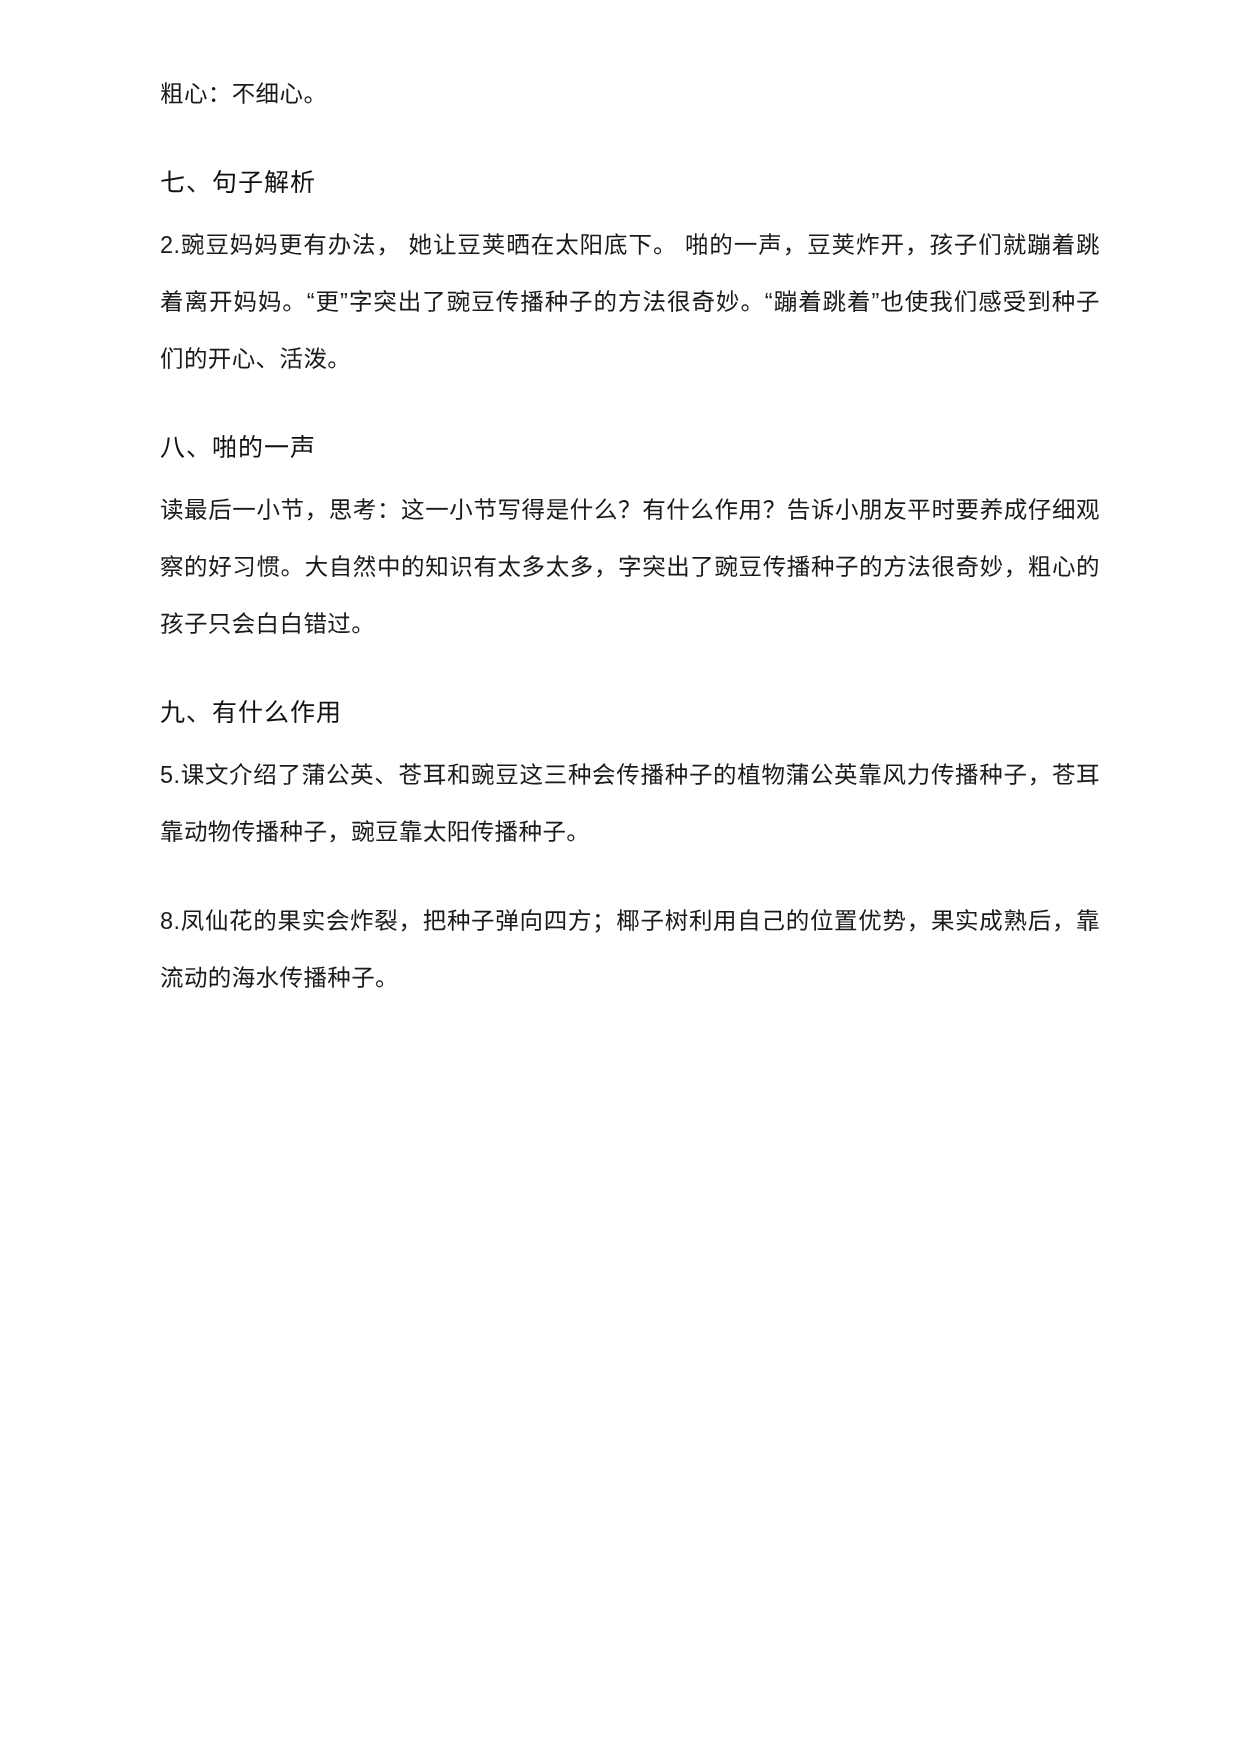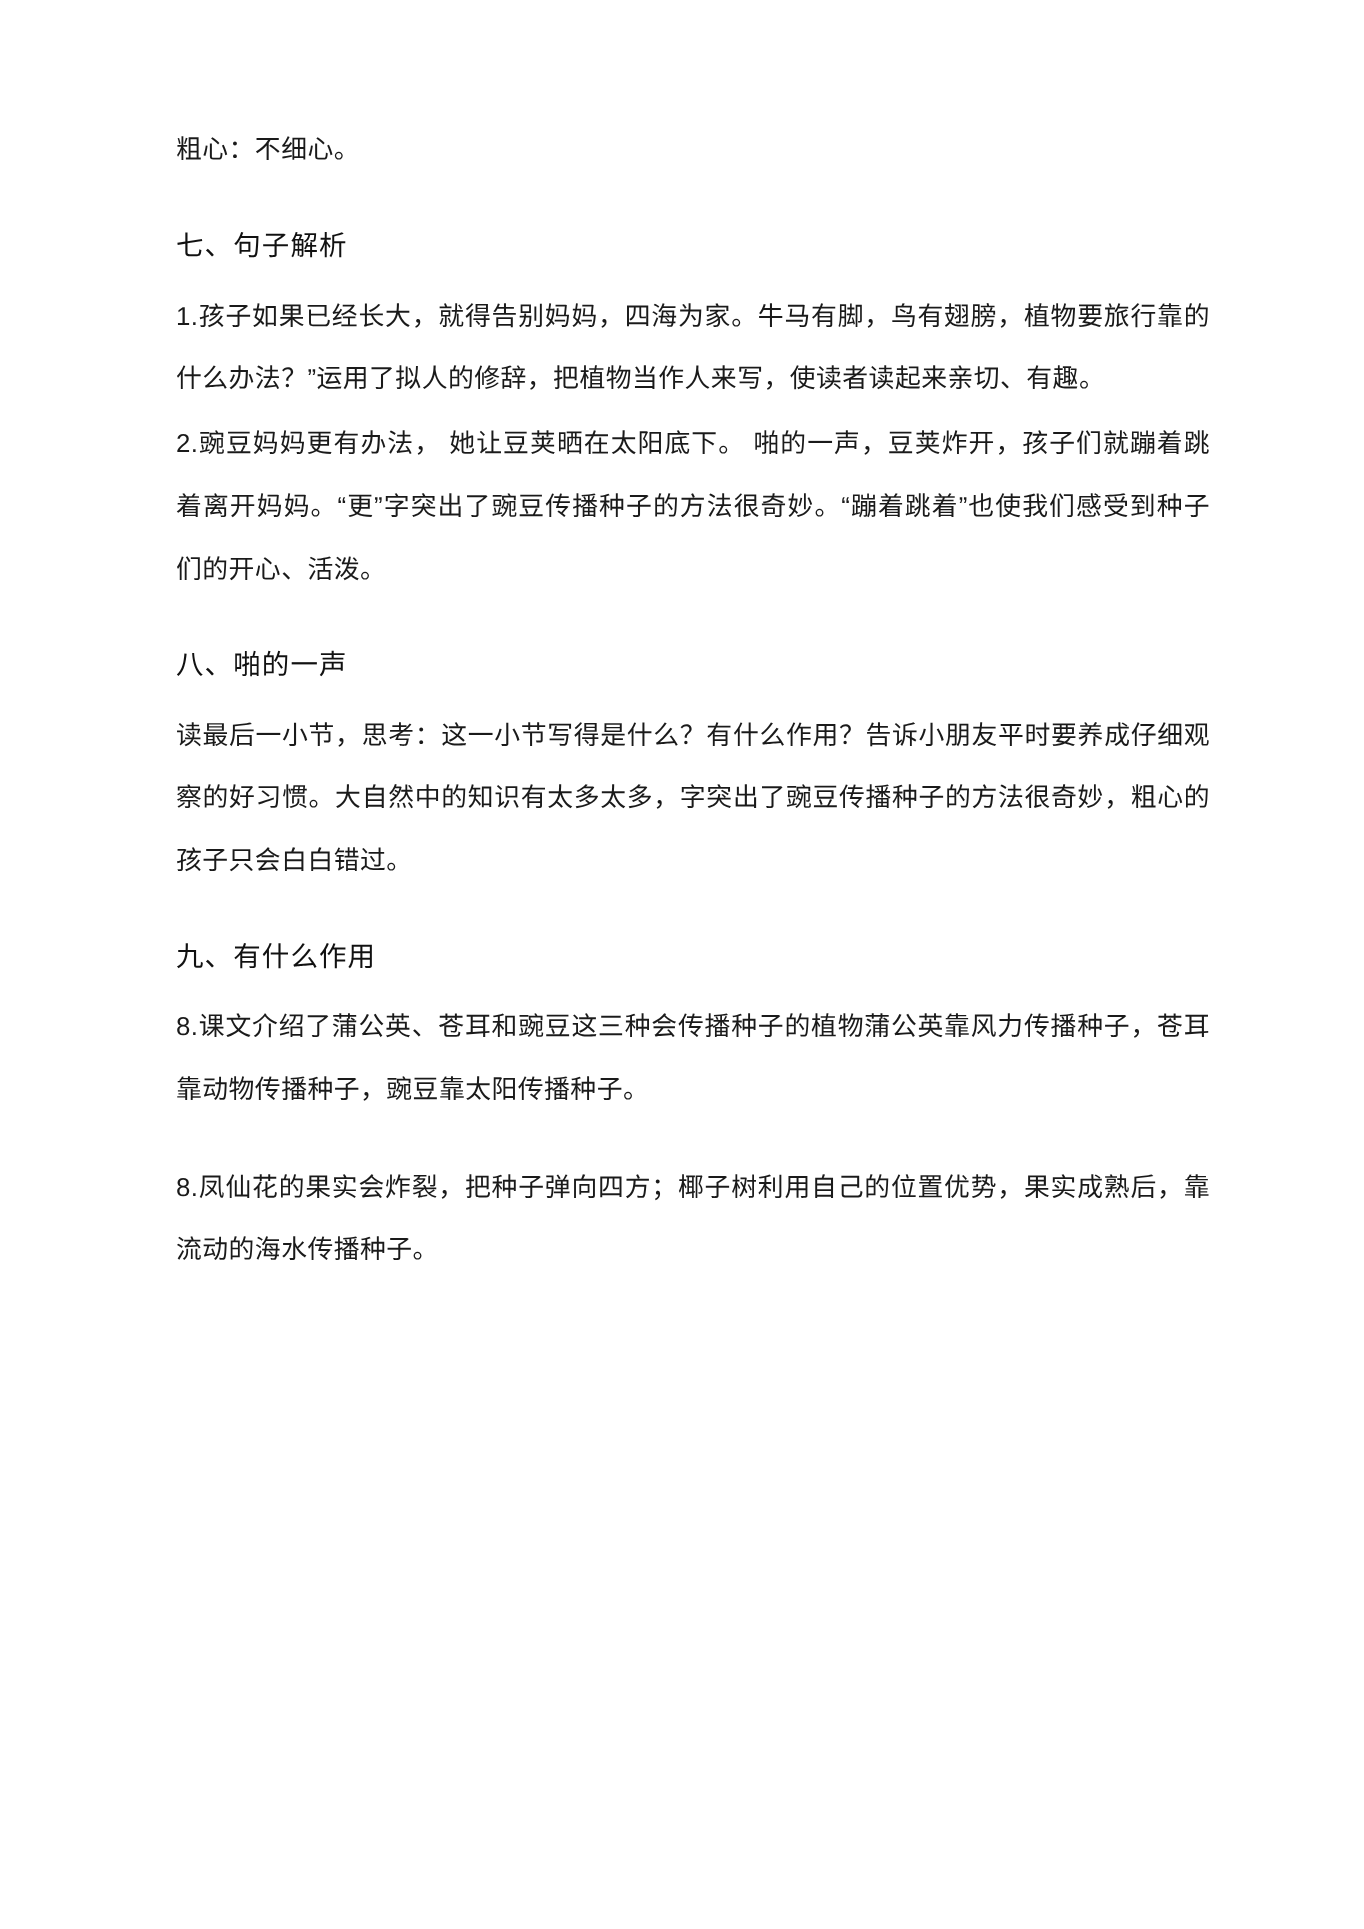--- a/index.html
+++ b/index.html
@@ -13,21 +13,21 @@
     height: 1754px;
     font-family: "Liberation Sans", "DejaVu Sans", sans-serif;
     color: #1a1a1a;
     overflow: hidden;
   }
   .page {
     position: relative;
     width: 1240px;
     height: 1506px;
     box-sizing: border-box;
-    padding: 108px 140px 0 160px;
+    padding: 66px 140px 0 160px;
     background: #ffffff;
   }
   .para {
     font-size: 23.5px;
     line-height: 57px;
     letter-spacing: 0.4px;
     text-align: justify;
     text-justify: inter-ideograph;
     margin: 0 0 4px 0;
     color: #1a1a1a;
@@ -52,24 +52,23 @@
   }
 </style>
 </head>
 <body>
 
 <div class="page">
 
   <p class="para first-line">粗心：不细心。</p>
 
   <h2 class="heading">七、句子解析</h2>
-  <p class="para block">1.孩子如果已经长大，就得告别妈妈，四海为家。牛马有脚，鸟有翅膀，植物要旅行靠的什么办法？”运用了拟人的修辞，把植物当作人来写，使读者读起来亲切、有趣。</p>
   <p class="para block">2.豌豆妈妈更有办法， 她让豆荚晒在太阳底下。 啪的一声，豆荚炸开，孩子们就蹦着跳着离开妈妈。“更”字突出了豌豆传播种子的方法很奇妙。“蹦着跳着”也使我们感受到种子们的开心、活泼。</p>
 
   <h2 class="heading">八、啪的一声</h2>
   <p class="para block">读最后一小节，思考：这一小节写得是什么？有什么作用？告诉小朋友平时要养成仔细观察的好习惯。大自然中的知识有太多太多，字突出了豌豆传播种子的方法很奇妙，粗心的孩子只会白白错过。</p>
 
   <h2 class="heading">九、有什么作用</h2>
-  <p class="para block">8.课文介绍了蒲公英、苍耳和豌豆这三种会传播种子的植物蒲公英靠风力传播种子，苍耳靠动物传播种子，豌豆靠太阳传播种子。</p>
+  <p class="para block">5.课文介绍了蒲公英、苍耳和豌豆这三种会传播种子的植物蒲公英靠风力传播种子，苍耳靠动物传播种子，豌豆靠太阳传播种子。</p>
   <div class="gap-medium"></div>
   <p class="para block">8.凤仙花的果实会炸裂，把种子弹向四方；椰子树利用自己的位置优势，果实成熟后，靠流动的海水传播种子。</p>
 
 </div>
 
 </body></html>

